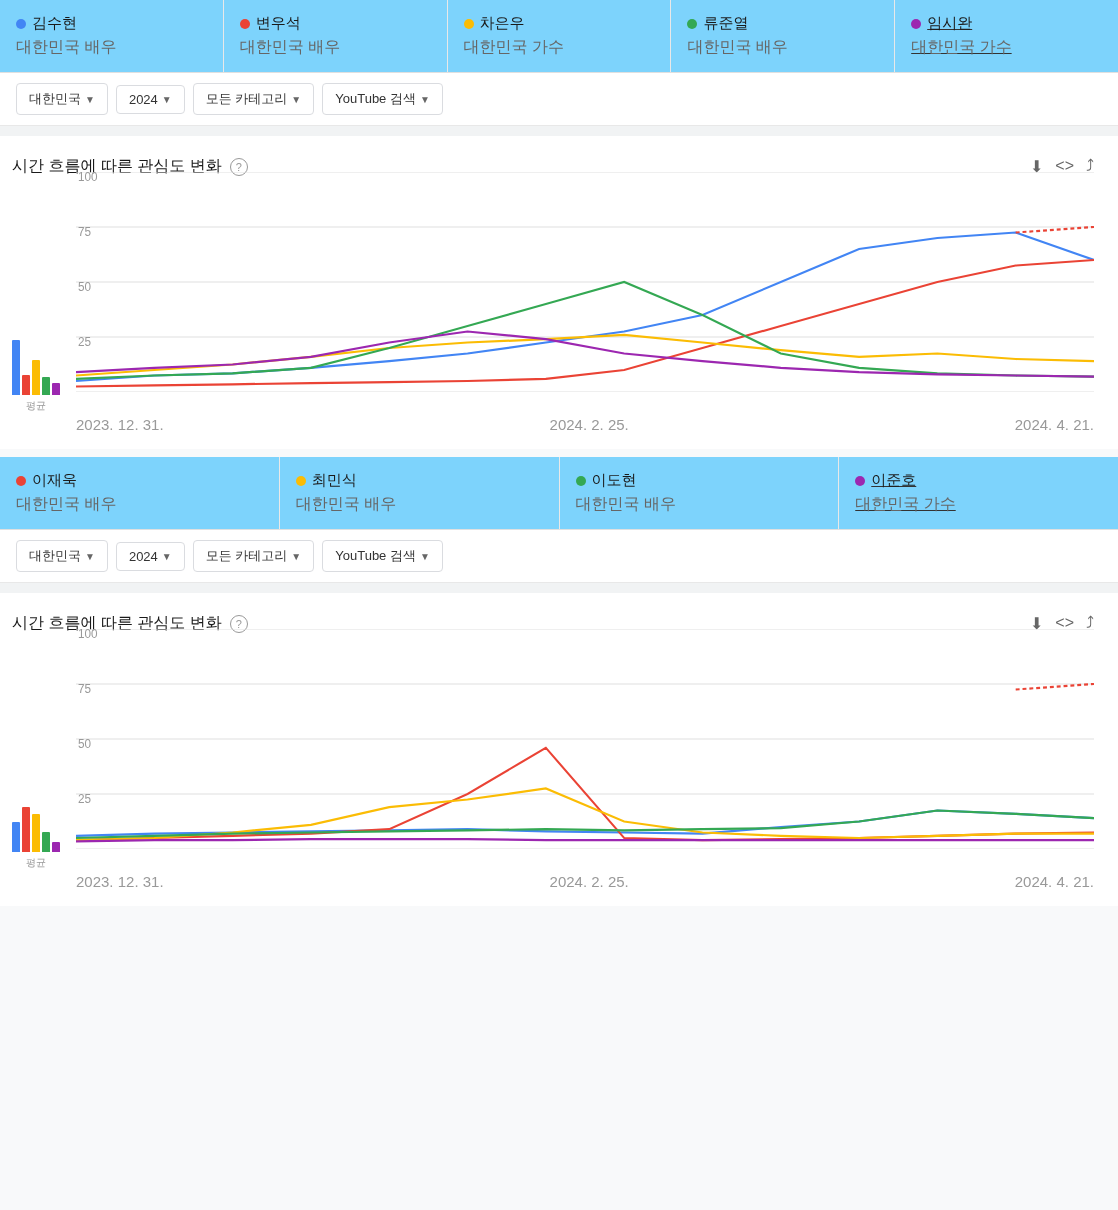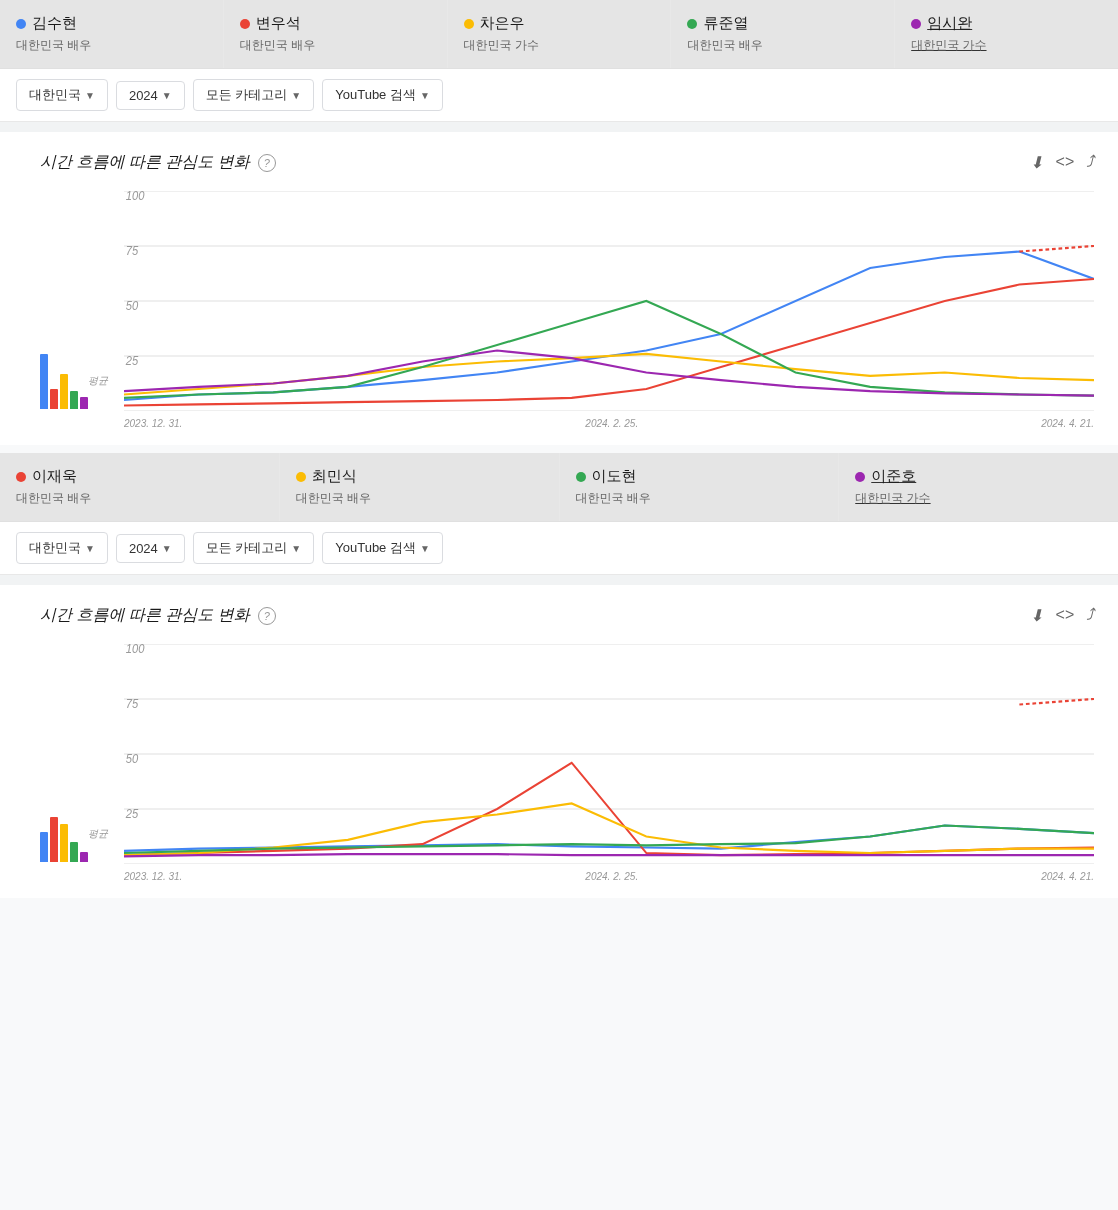--- a/index.html
+++ b/index.html
@@ -2,21 +2,21 @@
 <html><head>
   <meta charset="utf-8">
   <style>
     * { box-sizing: border-box; margin: 0; padding: 0; }
     body { font-family: 'Malgun Gothic', 'Apple SD Gothic Neo', sans-serif; background: #f8f9fa; color: #333; font-size: 13px; }
 
     .persons-row {
       display: flex;
       flex-direction: row;
       border-bottom: 1px solid #e0e0e0;
-      background: #e5e5e5;
+      background: #7dd3fc;
     }
     .person-card {
       flex: 1;
       padding: 14px 16px 14px 16px;
       border-right: 1px solid #e8e8e8;
       min-width: 0;
     }
     .person-card:last-child { border-right: none; text-decoration: underline; }
     .person-name {
       font-size: 15px;
@@ -26,21 +26,21 @@
       align-items: center;
       gap: 6px;
       margin-bottom: 4px;
     }
     .person-dot {
       width: 10px; height: 10px;
       border-radius: 50%;
       display: inline-block;
       flex-shrink: 0;
     }
-    .person-desc { color: #666; font-size: 12px; }
+    .person-desc { color: #666; font-size: 16px; }
 
     .filter-row {
       display: flex;
       align-items: center;
       gap: 8px;
       padding: 10px 16px;
       background: #fff;
       border-bottom: 1px solid #e8e8e8;
     }
     .filter-btn {
@@ -53,23 +53,22 @@
       background: #fff;
       cursor: pointer;
       font-size: 13px;
       color: #333;
       white-space: nowrap;
     }
     .filter-btn .arrow { font-size: 10px; color: #666; }
 
     .chart-section {
       background: #fff;
-      padding: 20px 24px 16px 40px;
+      padding: 20px 24px 16px 12px;
       margin-bottom: 8px;
-      font-style: italic;
     }
     .chart-header {
       display: flex;
       align-items: center;
       justify-content: space-between;
       margin-bottom: 16px;
     }
     .chart-title {
       font-size: 16px;
       font-weight: 400;
@@ -98,21 +97,21 @@
 
     .chart-area {
       position: relative;
       width: 100%;
       height: 240px;
       display: flex;
       align-items: flex-end;
     }
     .chart-legend-bar {
       display: flex;
-      flex-direction: row;
+      flex-direction: column;
       justify-content: flex-end;
       align-items: center;
       margin-right: 16px;
       padding-bottom: 20px;
     }
     .bar-group {
       display: flex;
       align-items: flex-end;
       gap: 2px;
       height: 60px;
@@ -127,22 +126,22 @@
       flex: 1;
       position: relative;
     }
     svg.chart { width: 100%; height: 220px; }
 
     .x-labels {
       display: flex;
       justify-content: space-between;
       padding: 0 0 0 0;
       color: #999;
-      font-size: 10px;
-      margin-top: 4px;
+      font-size: 15px;
+      margin-top: 21px;
     }
 
     .separator-band {
       height: 10px;
       background: #f1f3f4;
     }
 
     
   </style>
 </head>

